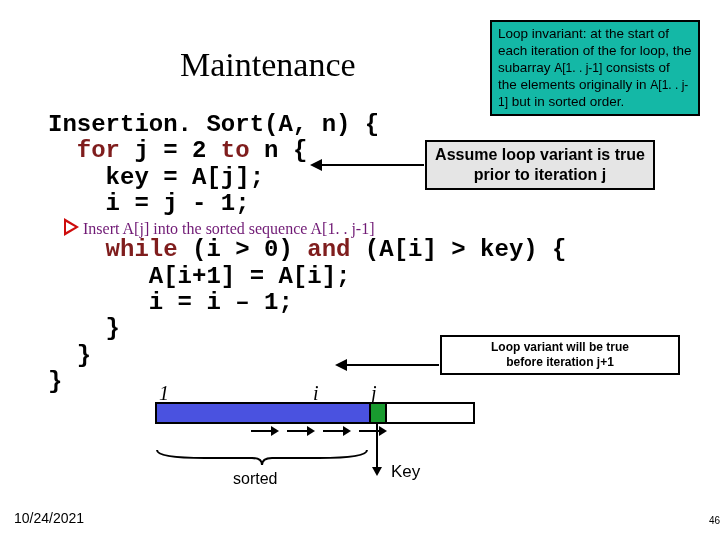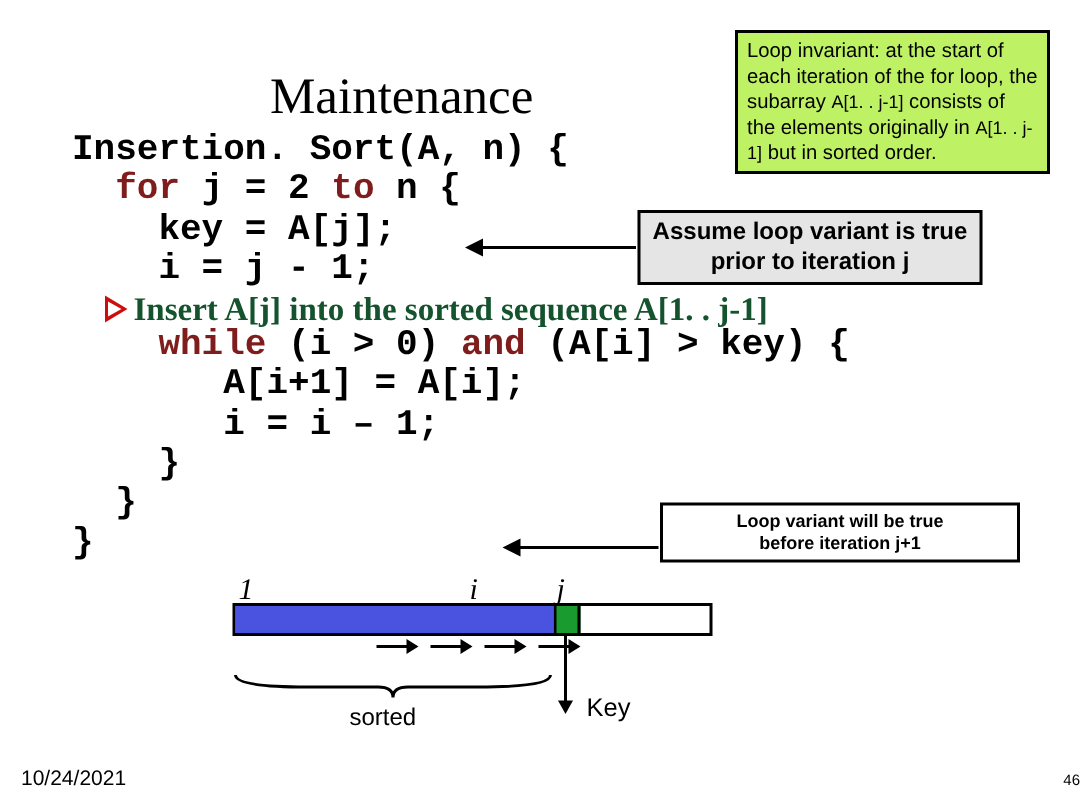--- a/index.html
+++ b/index.html
@@ -17,43 +17,43 @@
     left: 180px;
     font-size: 34px;
     font-weight: normal;
   }
   .invariant-box {
     position: absolute;
     top: 20px;
     left: 490px;
     width: 210px;
     border: 2px solid #000;
-    background: #bef264;
+    background: #14b8a6;
     font-family: Arial, sans-serif;
     font-size: 13.5px;
     padding: 4px 6px;
     line-height: 1.25;
   }
   .invariant-box .smaller { font-size: 12px; }
   .code-area {
     position: absolute;
-    top: 88px;
+    top: 112px;
     left: 48px;
     font-family: "Courier New", monospace;
     font-size: 24px;
     font-weight: bold;
     line-height: 1.1;
   }
   .code-line { white-space: pre; }
   .kw { color: #7f1d1d; }
   .comment-line {
     font-family: "Times New Roman", serif;
-    font-weight: bold;
-    font-size: 22px;
-    color: #14532d;
+    font-weight: normal;
+    font-size: 16px;
+    color: #701a75;
   }
   .triangle {
     display: inline-block;
     width: 0; height: 0;
     border-top: 9px solid transparent;
     border-bottom: 9px solid transparent;
     border-left: 15px solid #ce0c0c;
     margin-right: 4px;
     vertical-align: -2px;
     position: relative;

